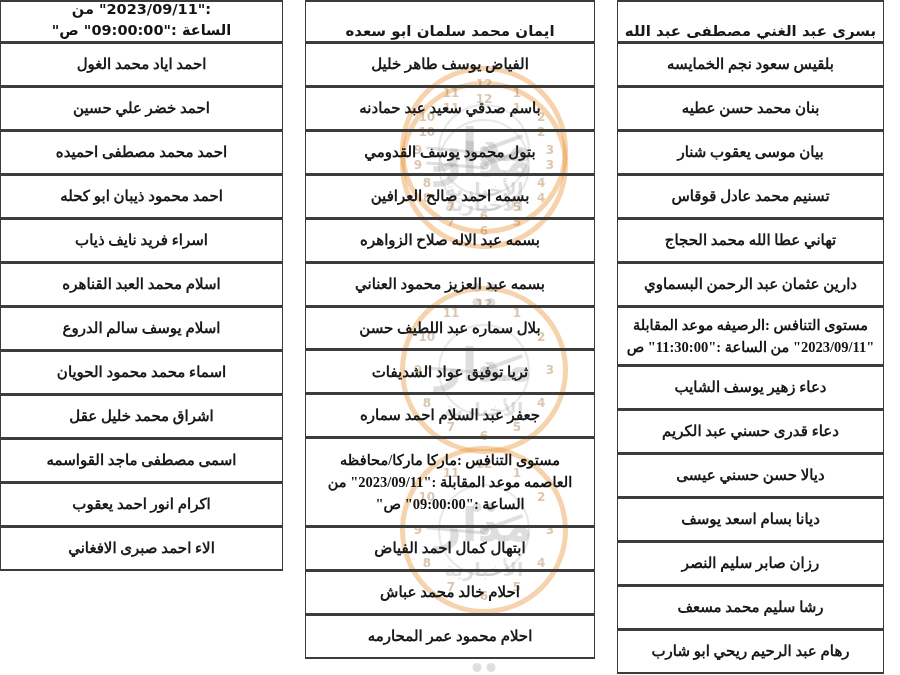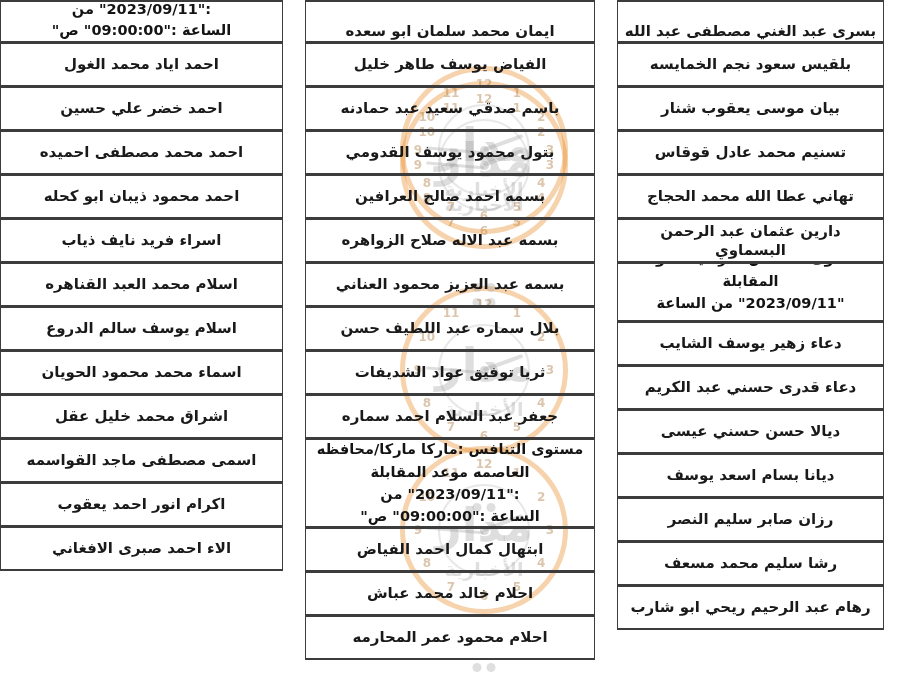--- a/index.html
+++ b/index.html
@@ -130,37 +130,37 @@
     width: 900px;
     height: 675px;
   }
   .col {
     width: 300px;
     box-sizing: border-box;
     display: flex;
     flex-direction: column;
   }
   .col-left   { padding: 0 17px 0 0; }
-  .col-mid    { padding: 0 5px 8px 5px; }
+  .col-mid    { padding: 0 5px 16px 5px; justify-content: flex-end; }
   .col-right  { padding: 0 16px 0 17px; }
 
   .cell {
     box-sizing: border-box;
     border: 1px solid #3c3c3c;
     border-top-width: 2px;
     border-bottom-width: 2px;
     background: transparent;
     display: flex;
     align-items: center;
     justify-content: center;
     text-align: center;
     padding: 2px 6px;
     overflow: hidden;
   }
-  .cell + .cell { margin-top: -1px; }
+  .cell + .cell { margin-top: -1px; font-family: Liberation Serif, serif; }
 
   .cell-name {
     height: 45px;
     font-size: 15px;
     font-weight: bold;
     color: #1a1a1a;
     line-height: 1.25;
   }
   .cell-header {
     font-size: 14.5px;
@@ -289,20 +289,23 @@
   <div class="columns">
 
     <div class="col col-right">
       <div class="cell cell-name h-partial-top">
           <span class="txt">بسرى عبد الغني مصطفى عبد الله</span>
         </div>
       <div class="cell cell-name">
           <span class="txt">بلقيس سعود نجم الخمايسه</span>
         </div>
       <div class="cell cell-name">
+          <span class="txt">بنان محمد حسن عطيه</span>
+        </div>
+      <div class="cell cell-name">
           <span class="txt">بيان موسى يعقوب شنار</span>
         </div>
       <div class="cell cell-name">
           <span class="txt">تسنيم محمد عادل قوقاس</span>
         </div>
       <div class="cell cell-name">
           <span class="txt">تهاني عطا الله محمد الحجاج</span>
         </div>
       <div class="cell cell-name">
           <span class="txt">دارين عثمان عبد الرحمن البسماوي</span>

